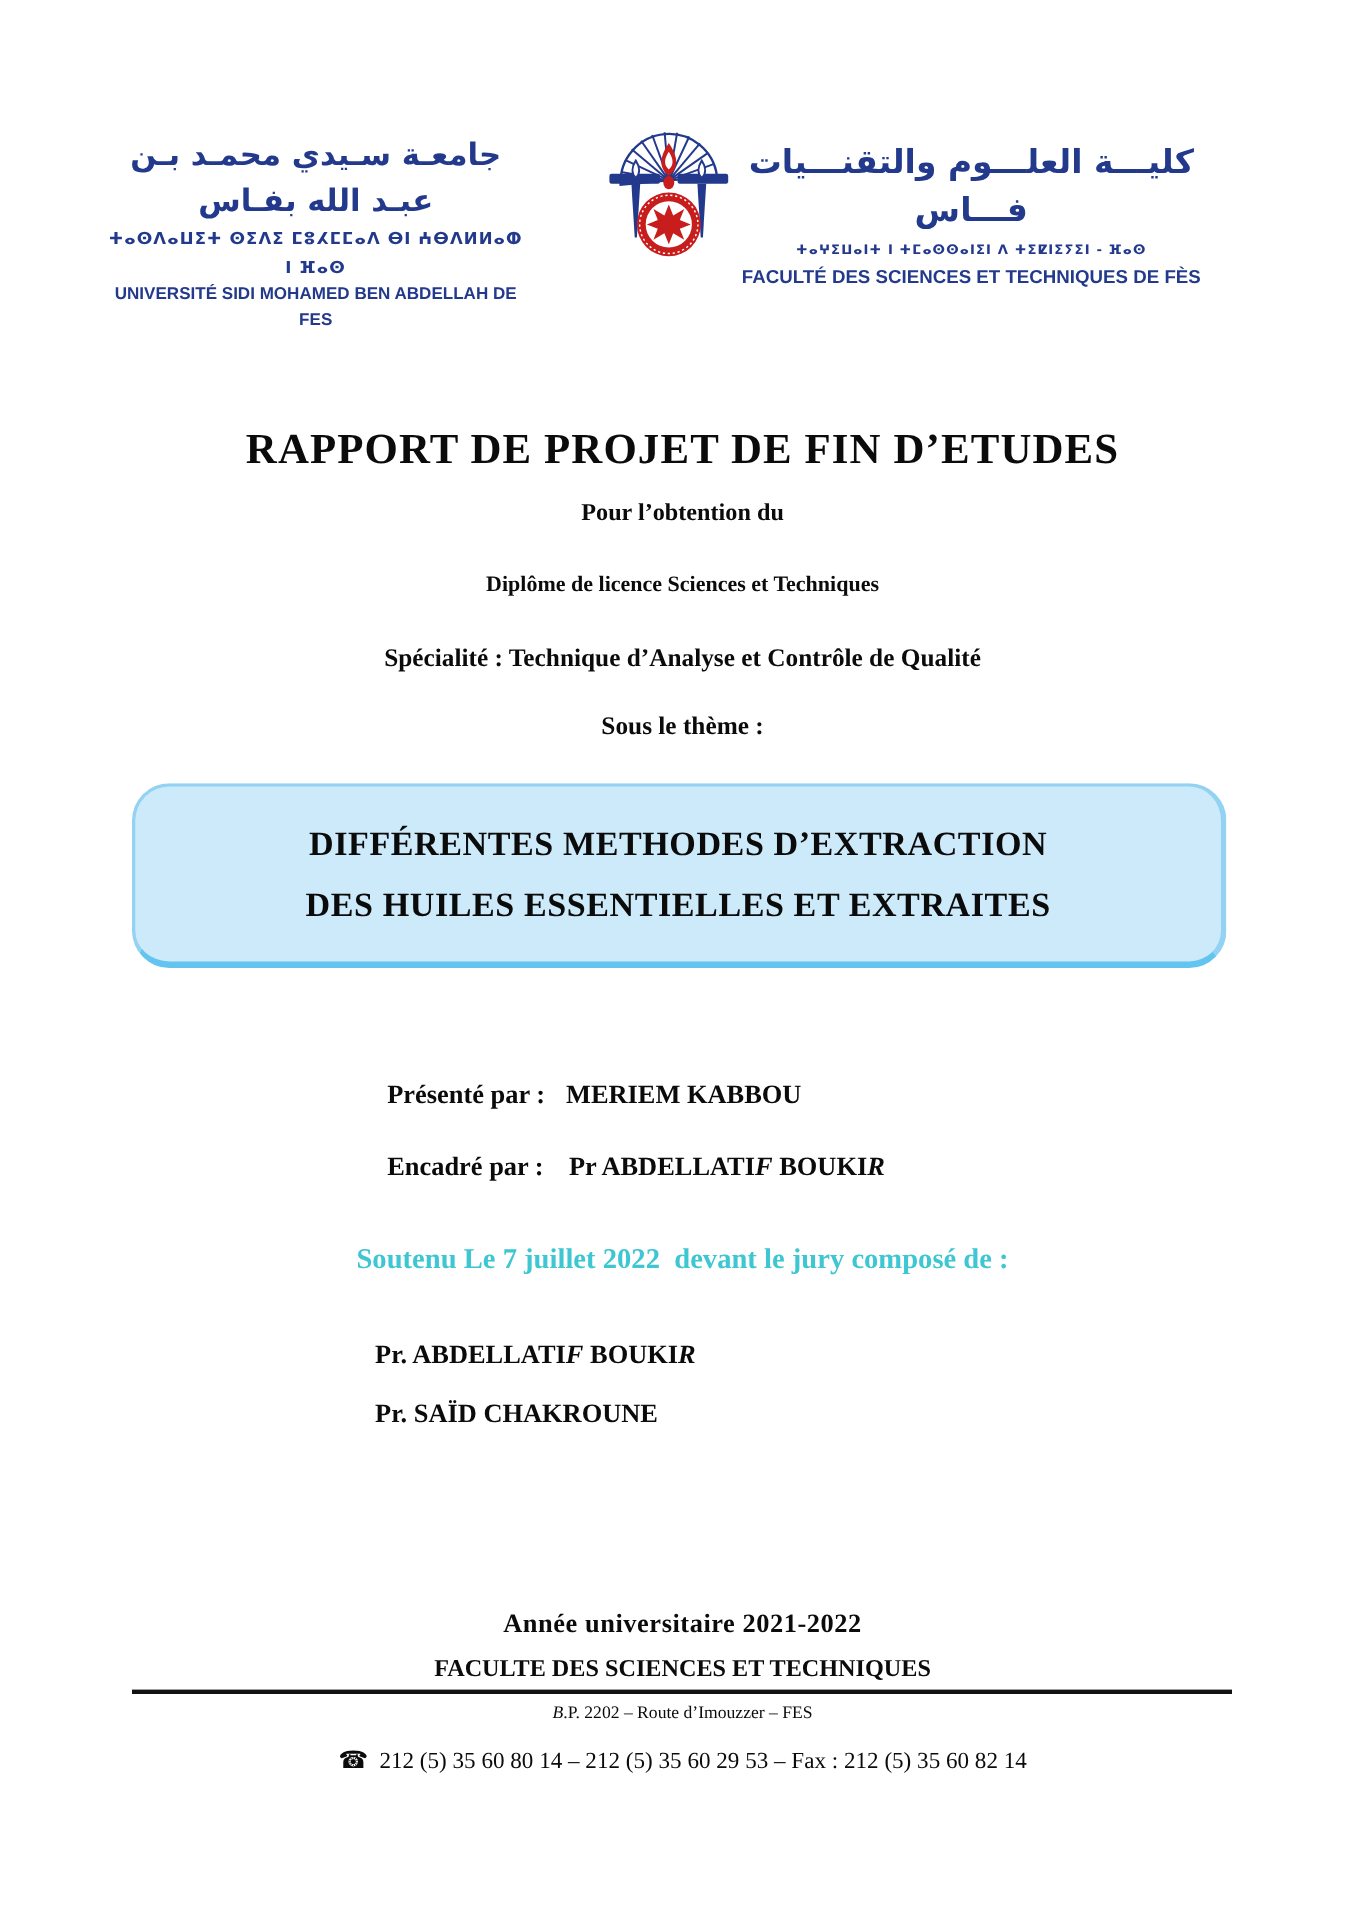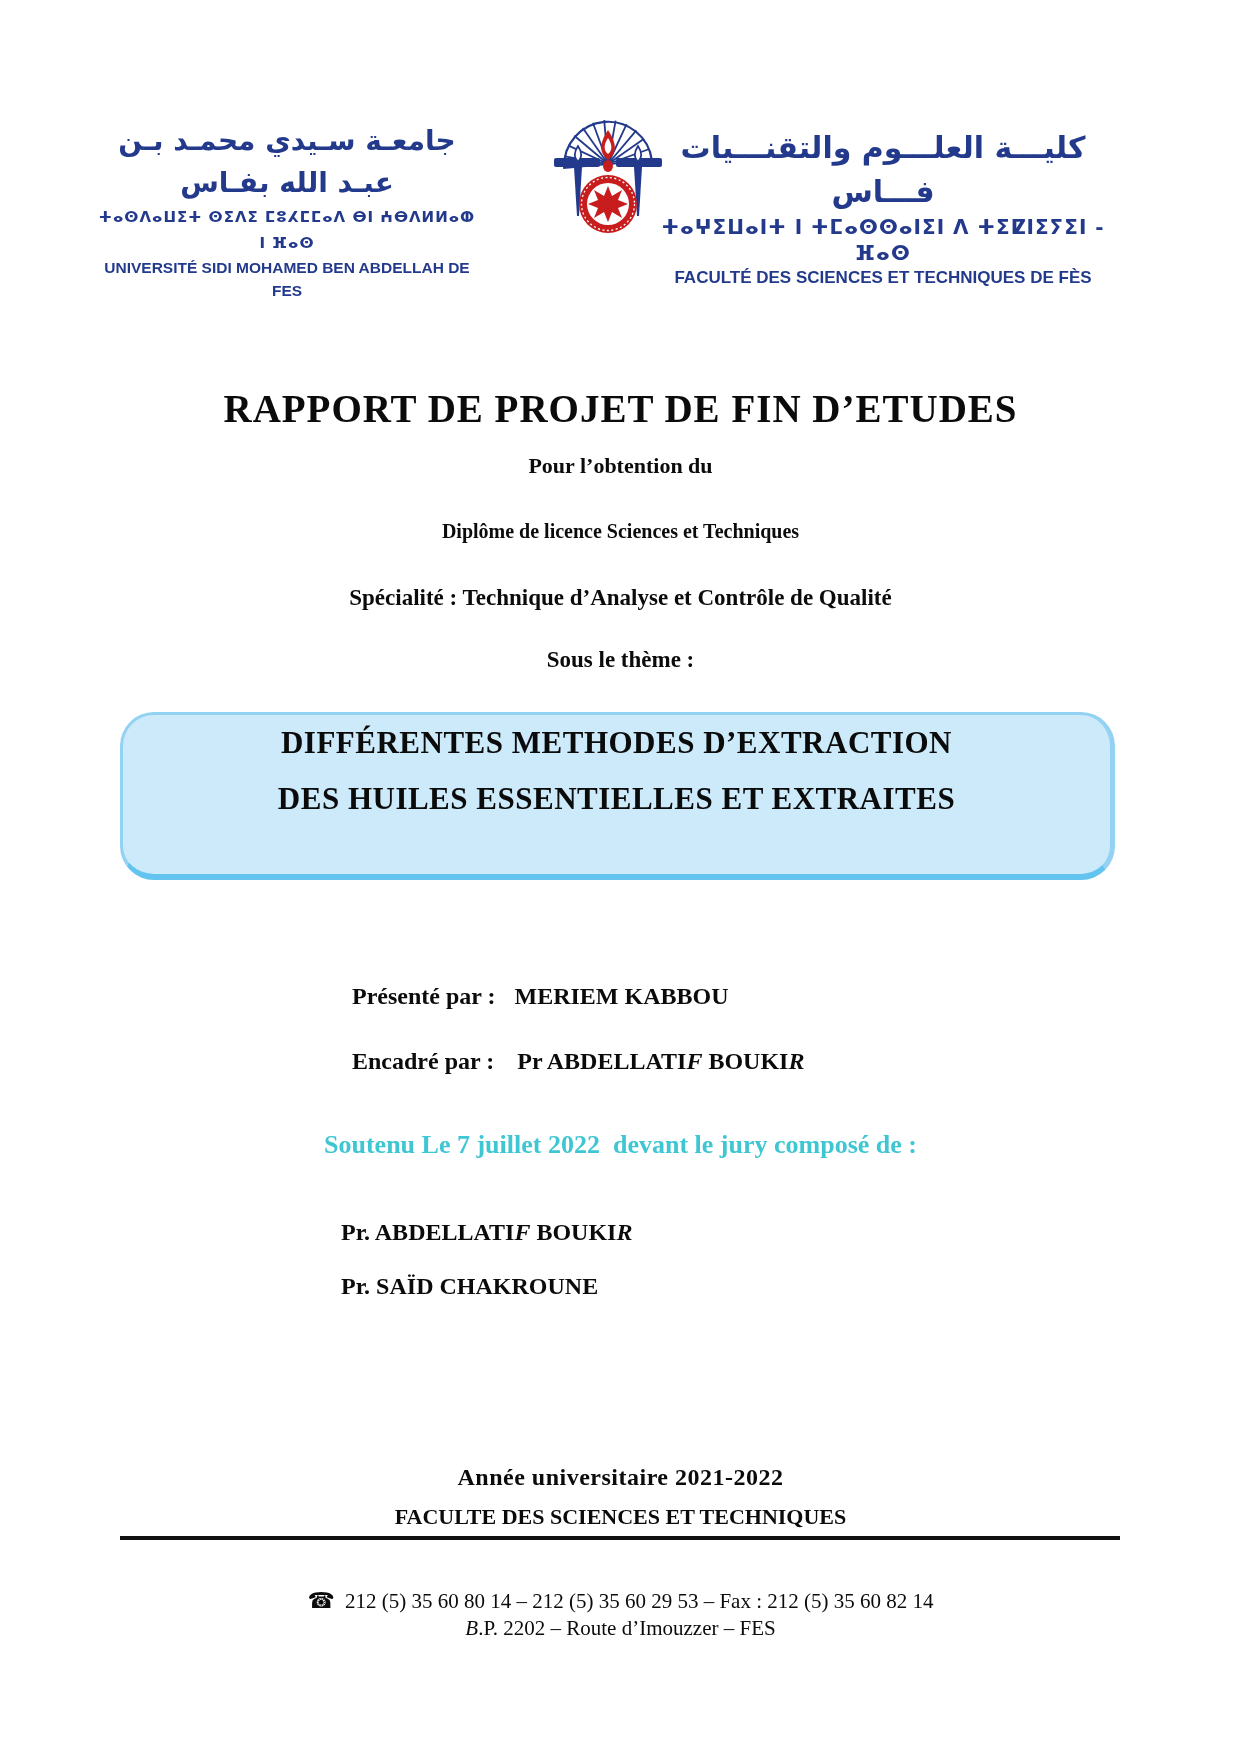--- a/index.html
+++ b/index.html
@@ -10,47 +10,47 @@
   .abs{position:absolute}
   .center{left:0;right:0;text-align:center}
   .navy{color:var(--navy)}
   .it{font-style:italic}
   
   .uni{left:98px;top:120px;width:378px;text-align:center}
   .fac{left:648px;top:126px;width:470px;text-align:center}
   .arabic{font-family:"DejaVu Sans",sans-serif;font-weight:bold;font-size:28px;line-height:42px;direction:rtl}
   .fac .arabic{font-size:30px;line-height:44px}
   .tif{font-family:"DejaVu Sans",sans-serif;font-weight:bold;font-size:15px;line-height:26px;letter-spacing:1px}
-  .fac .tif{font-size:20px}
+  .fac .tif{font-size:12px}
   .latin{font-family:"Liberation Sans","DejaVu Sans",sans-serif;font-weight:bold;font-size:15.5px;line-height:23px}
   .fac .latin{font-size:17px}
   .logo{left:552px;top:104px;width:112px;height:140px}
   
   .title{top:386px;font-size:39px;font-weight:bold;letter-spacing:1px}
   .pour{top:453px;font-size:22px;font-weight:bold}
   .diplome{top:520px;font-size:20px;font-weight:bold}
   .specialite{top:585px;font-size:23px;font-weight:bold}
   .sous{top:647px;font-size:23px;font-weight:bold}
   .themebox{left:120px;top:712px;width:995px;height:168px;background:var(--box_fill);
             border:3px solid var(--box_border);border-bottom:6px solid var(--box_border_dark);
-            border-right:5px solid var(--box_border);border-radius:34px;text-align:center;}
+            border-right:5px solid var(--box_border);border-radius:34px;text-align:center;padding-top:24px}
   .tb-line{font-size:31px;font-weight:bold;line-height:56px;letter-spacing:0.5px}
   .row{font-size:24px;font-weight:bold;white-space:pre}
   .presented{left:352px;top:983px}
   .supervised{left:352px;top:1048px}
   .presented .val{margin-left:13px}
   .supervised .val{margin-left:17px}
   .soutenu{top:1130px;font-size:26px;font-weight:bold;color:var(--cyan);white-space:pre-wrap}
   .jury{left:341px;top:1205px}
   .jury-row{font-size:24px;font-weight:bold;line-height:54px;white-space:pre}
   
   .annee{top:1464px;font-size:24px;font-weight:bold;letter-spacing:0.5px}
   .fac-foot{top:1504px;font-size:22px;font-weight:bold}
   .rule{left:120px;top:1536px;width:1000px;height:4px;background:#111}
-  .addr{top:1616px;font-size:21px}
+  .addr{top:1549px;font-size:16px}
   .phones{top:1588px;font-size:21px}
   .phone-icon{font-family:"DejaVu Sans",sans-serif;font-size:22px;margin-right:10px}
 </style>
 </head>
 <body>
 
 <div class="page" style="--navy: #233a8c; --red: #c81d1d; --box_fill: #cdeafa; --box_border: #93d2f2; --box_border_dark: #63c4ef; --cyan: #3ec6d2;">
 
   <header>
     <div class="abs uni">

